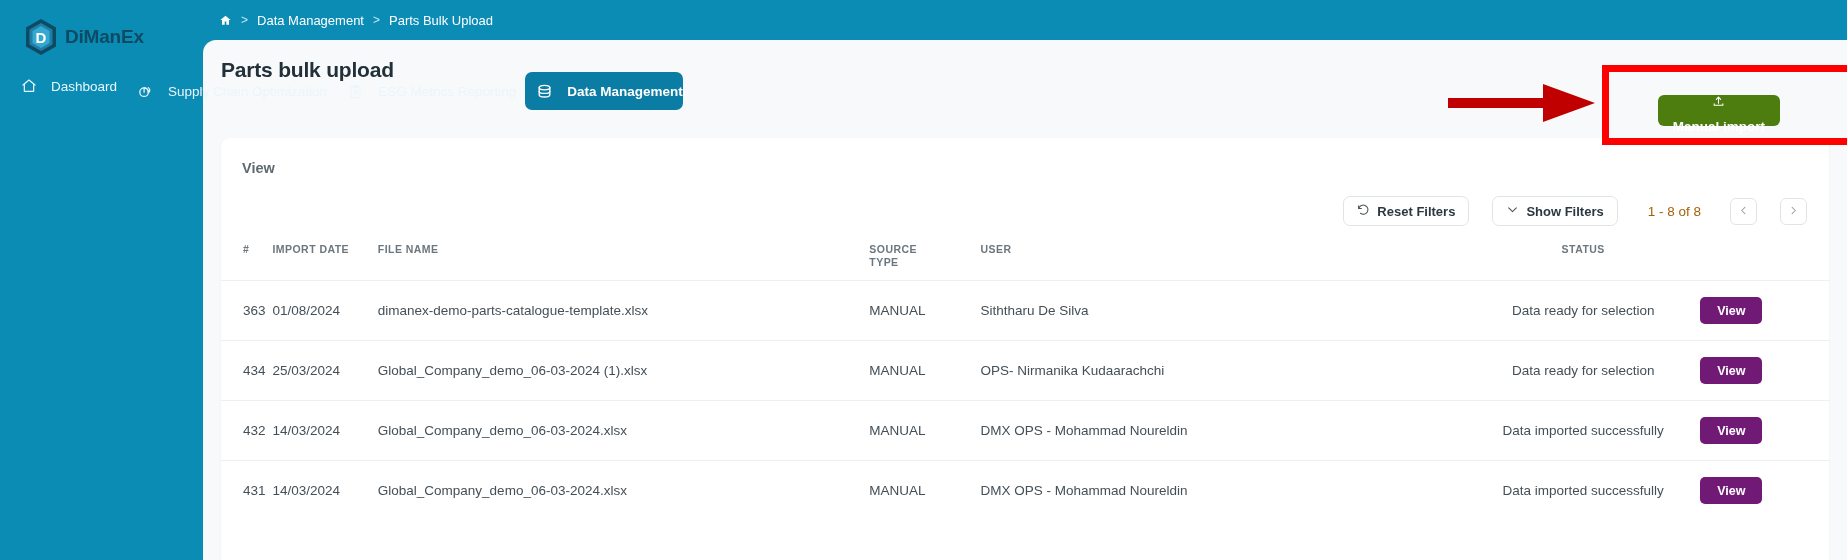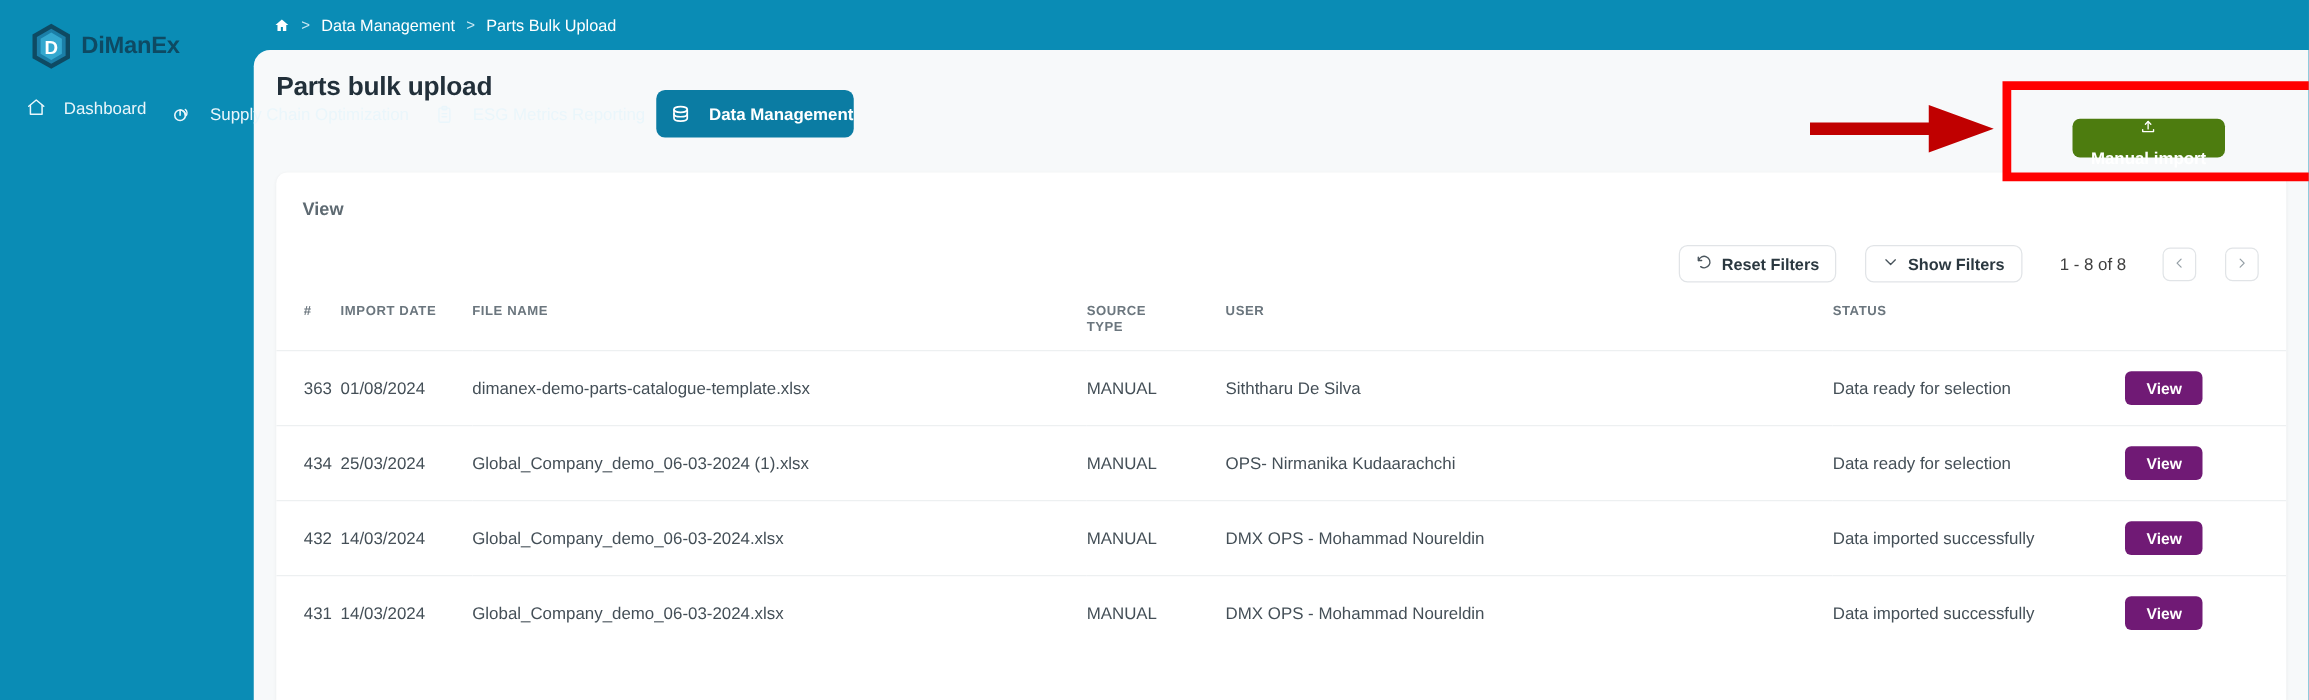--- a/index.html
+++ b/index.html
@@ -76,39 +76,39 @@
   .table-toolbar {
     display: flex; align-items: center; justify-content: flex-end; gap: 23px;
     padding: 20px 22px 0 0;
   }
   .btn-ghost {
     background: #fff; border: 1px solid #e1e4e7; border-radius: 7px;
     height: 30px; padding: 0 13px; font-size: 13px; font-weight: bold; color: #2b3840;
     display: inline-flex; align-items: center; gap: 7px; cursor: pointer;
     font-family: "Liberation Sans", sans-serif;
   }
-  .range-label { font-size: 13.5px; color: #404040; margin: 0 6px 0 7px; }
+  .range-label { font-size: 13.5px; color: #a16207; margin: 0 6px 0 7px; }
   .pager-btn {
     width: 27px; height: 27px; border: 1px solid #e1e4e7; border-radius: 6px;
     background: #fff; color: #8a959c; cursor: pointer;
     display: inline-flex; align-items: center; justify-content: center; font-size: 13px;
   }
 
   table { width: 100%; border-collapse: collapse; margin-top: 17px; table-layout: fixed; }
   thead th {
     text-align: left; font-size: 10.5px; font-weight: bold; color: #6b767e;
     letter-spacing: .45px; padding: 0 0 11px 0; vertical-align: top; line-height: 13px;
   }
   tbody td { font-size: 13.5px; color: #444f57; padding: 16px 0; border-top: 1px solid #edf0f1; vertical-align: middle; line-height: 19px; }
   .col-num   { width: 44px; padding-left: 22px !important; }
   .col-date  { width: 90px; }
   .col-file  { width: 420px; }
   .col-src   { width: 95px; }
   .col-user  { width: 415px; }
-  .col-status{ width: 200px; }
+  .col-status{ width: 200px; text-align: center; }
   .col-act   { width: 110px; }
   th.col-num { padding-left: 22px; }
   .btn-view {
     background: #701a75; color: #fff; border: none; border-radius: 5px;
     height: 27px; padding: 0 17px; font-size: 12.5px; font-weight: bold; cursor: pointer;
     font-family: "Liberation Sans", sans-serif;
   }
 
   
   .anno-box {

